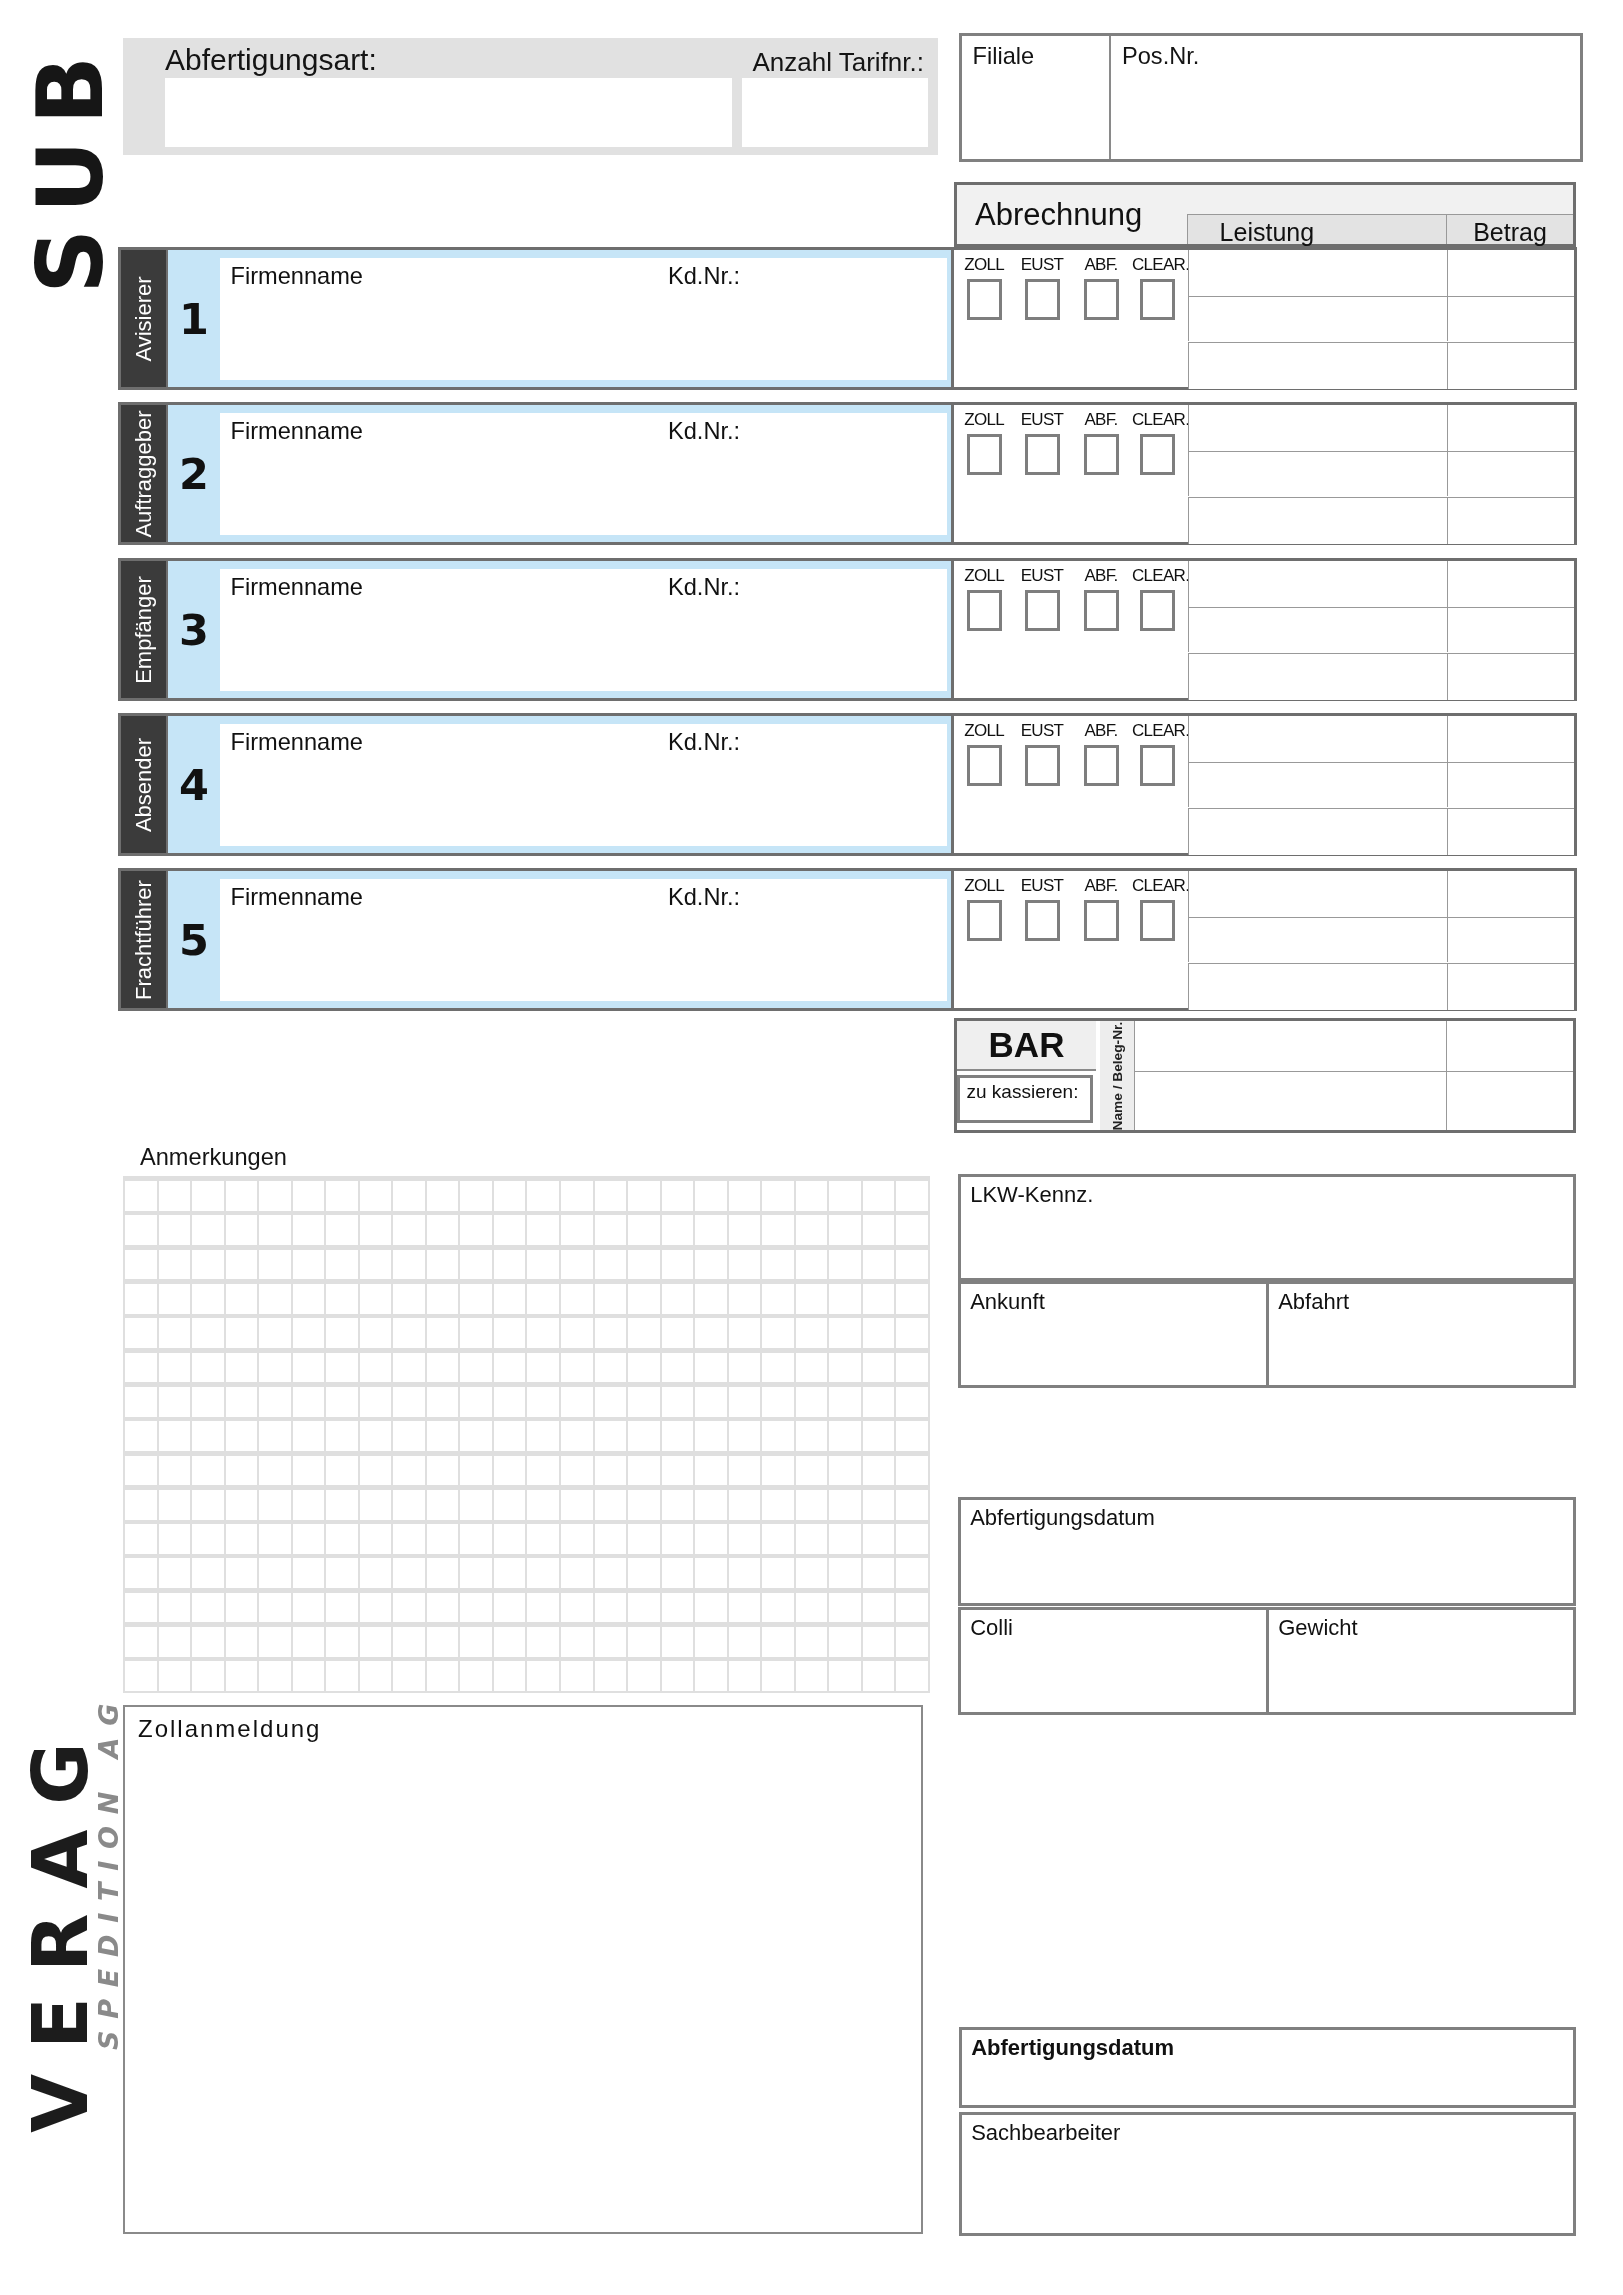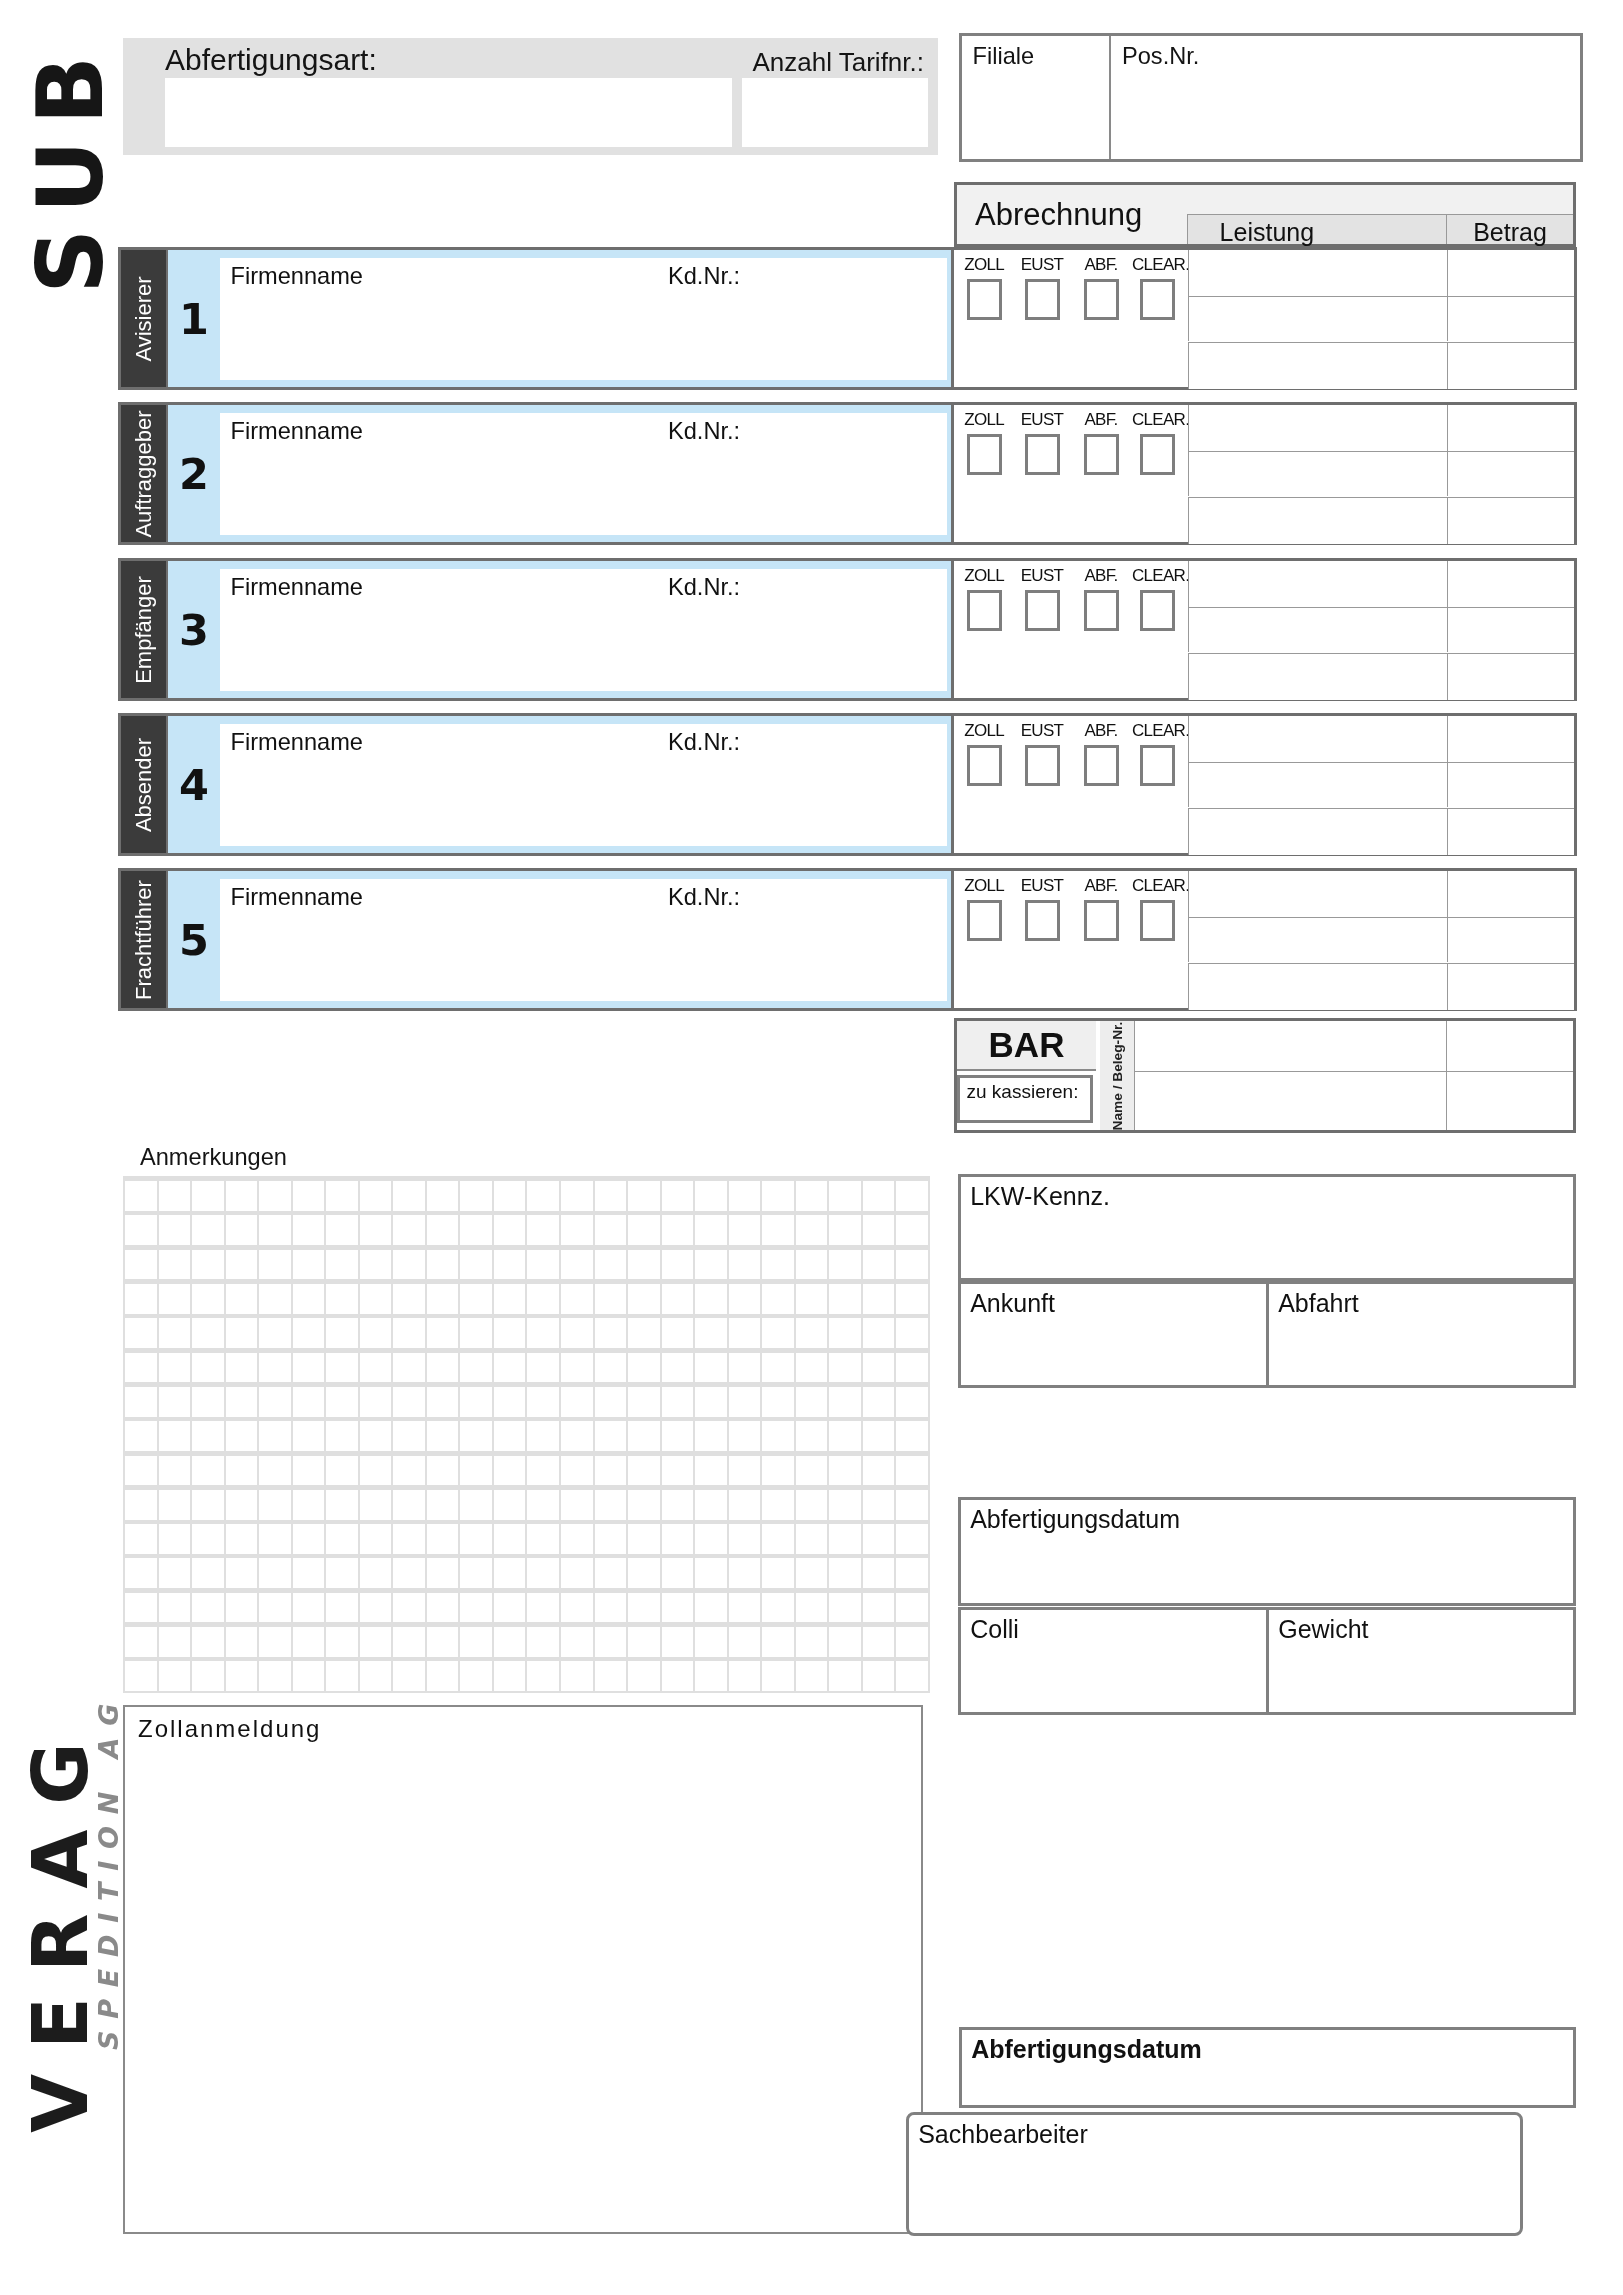--- a/index.html
+++ b/index.html
@@ -79,31 +79,31 @@
   .bar-hline{position:absolute;left:0;right:0;top:50px;height:1.3px;background:#999;}
   .bar-vline{position:absolute;left:312px;top:0;bottom:0;width:1.3px;background:#999;}
   
   .anm-label{left:140px;top:1144px;font-size:23.6px;}
   .anm-grid{left:123px;top:1176px;width:807px;height:517px;background:#dfdfdf;display:grid;
             grid-template-columns:repeat(24,1fr);grid-template-rows:repeat(15,1fr);
             gap:4.6px 2px;padding:5.2px 2px 2px 2px;box-sizing:border-box;}
   .anm-grid div{background:#fff;}
   
   .gbox{border:3.3px solid #808080;background:#fff;}
-  .gbox .glabel{position:absolute;left:9.2px;top:5.2px;font-size:25px;}
+  .gbox .glabel{position:absolute;left:9.2px;top:5.2px;font-size:22px;}
   .lkw-box{left:958px;top:1174px;width:612px;height:101px;}
   .ankunft-box{left:958px;top:1281px;width:305px;height:101px;}
   .abfahrt-box{left:1269px;top:1281px;width:304px;height:101px;border-left:none;}
   .waren-box{left:958px;top:1497px;width:612px;height:103px;}
   .colli-box{left:958px;top:1607px;width:305px;height:102px;}
   .gewicht-box{left:1269px;top:1607px;width:304px;height:102px;border-left:none;}
   .zoll-box{left:123px;top:1705px;width:796px;height:525px;border:2.6px solid #8a8a8a;background:#fff;}
   .zoll-label{position:absolute;left:13px;top:7.9px;font-size:24px;letter-spacing:2px;}
   .datum-box{left:959px;top:2027px;width:611px;height:75px;font-weight:bold;}
-  .sach-box{left:906px;top:2112px;width:611px;height:118px;border-radius:8px;}
+  .sach-box{left:959px;top:2112px;width:611px;height:118px;}
 </style>
 </head>
 <body>
 
 <div class="page">
 
   <div class="abs logo-sub">
     <span class="vtext">SUB</span>
   </div>
 

